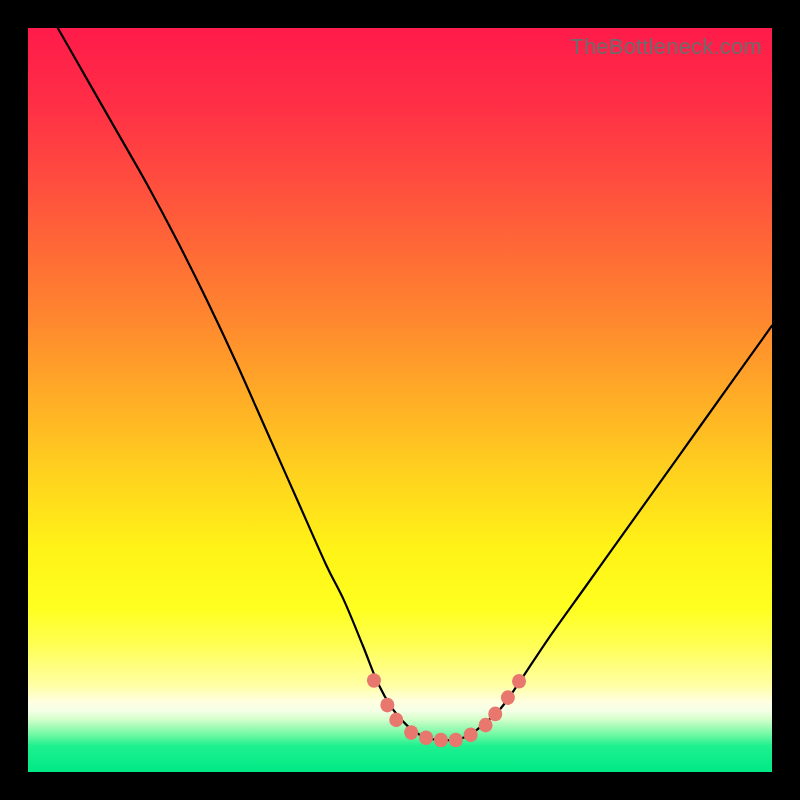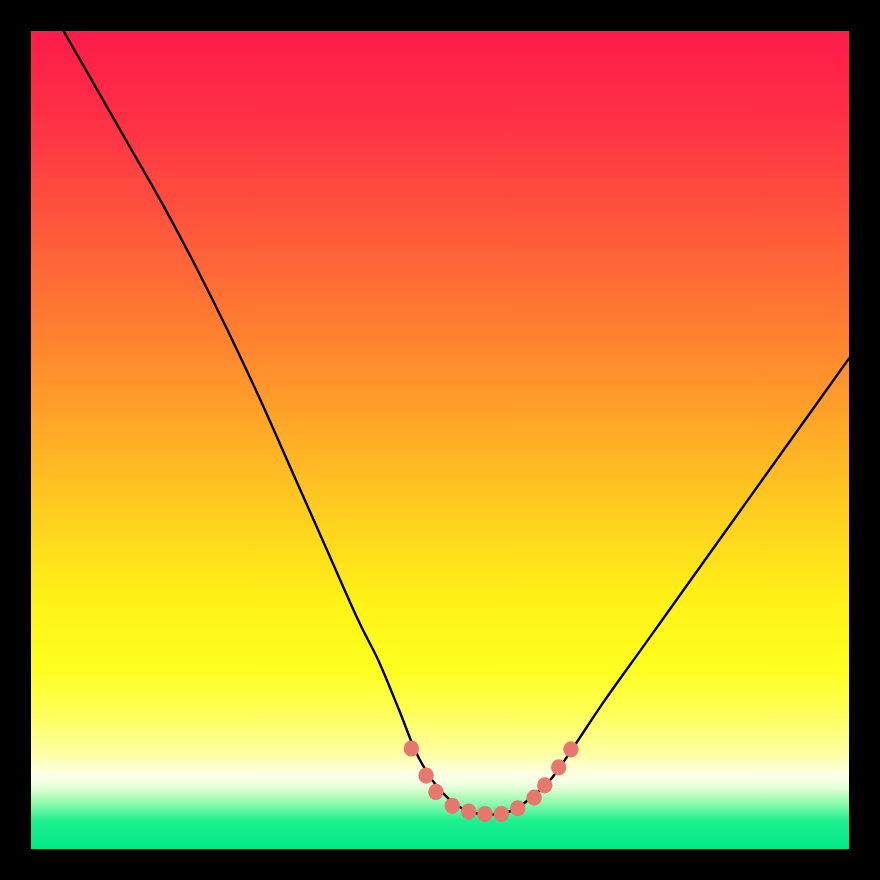--- a/index.html
+++ b/index.html
@@ -68,20 +68,21 @@
             <stop offset="91.8%" stop-color="#f4ffe6"></stop>
             <stop offset="92.80000000000001%" stop-color="#d8ffce"></stop>
             <stop offset="94.8%" stop-color="#79f9a6"></stop>
             <stop offset="96.5%" stop-color="#1ef08f"></stop>
             <stop offset="100%" stop-color="#00e985"></stop>
           </linearGradient>
       </defs>
       <rect x="0" y="0" width="744" height="744" fill="url(#bg-grad)"></rect>
     </svg>
 
+    <div class="watermark">TheBottleneck.com</div>
 
     <svg class="curve" viewBox="0 0 744 744" preserveAspectRatio="none">
       <path id="curve-path" fill="none" stroke-width="2.2" stroke-linecap="round" stroke-linejoin="round" d="M 29.76 0.00 C 34.72 8.68, 49.60 34.72, 59.52 52.08 C 69.44 69.44, 79.36 86.80, 89.28 104.16 C 99.20 121.52, 109.12 138.26, 119.04 156.24 C 128.96 174.22, 138.88 192.82, 148.80 212.04 C 158.72 231.26, 168.64 251.10, 178.56 271.56 C 188.48 292.02, 198.40 313.10, 208.32 334.80 C 218.24 356.50, 228.16 379.44, 238.08 401.76 C 248.00 424.08, 257.92 446.40, 267.84 468.72 C 277.76 491.04, 289.54 518.32, 297.60 535.68 C 305.66 553.04, 310.00 559.24, 316.20 572.88 C 322.40 586.52, 329.22 603.88, 334.80 617.52 C 340.38 631.16, 344.72 644.18, 349.68 654.72 C 354.64 665.26, 359.60 673.57, 364.56 680.76 C 369.52 687.95, 374.48 693.28, 379.44 697.87 C 384.40 702.46, 389.36 705.93, 394.32 708.29 C 399.28 710.64, 404.24 711.39, 409.20 712.01 C 414.16 712.63, 419.12 712.63, 424.08 712.01 C 429.04 711.39, 434.00 710.64, 438.96 708.29 C 443.92 705.93, 448.26 702.46, 453.84 697.87 C 459.42 693.28, 466.24 687.95, 472.44 680.76 C 478.64 673.57, 482.98 666.50, 491.04 654.72 C 499.10 642.94, 509.64 626.20, 520.80 610.08 C 531.96 593.96, 545.60 575.36, 558.00 558.00 C 570.40 540.64, 582.80 523.28, 595.20 505.92 C 607.60 488.56, 620.00 471.20, 632.40 453.84 C 644.80 436.48, 657.20 419.12, 669.60 401.76 C 682.00 384.40, 694.40 367.04, 706.80 349.68 C 719.20 332.32, 737.80 306.28, 744.00 297.60" stroke="#000000"></path>
       <g id="markers-group">
           <ellipse cx="345.96" cy="652.49" rx="7" ry="7.3500000000000005" fill="#e8776d" stroke="#d45b52" stroke-width="0"></ellipse>
           <ellipse cx="359.35" cy="677.04" rx="7" ry="7.3500000000000005" fill="#e8776d" stroke="#d45b52" stroke-width="0"></ellipse>
           <ellipse cx="368.28" cy="691.92" rx="7" ry="7.3500000000000005" fill="#e8776d" stroke="#d45b52" stroke-width="0"></ellipse>
           <ellipse cx="383.16" cy="704.57" rx="7" ry="7.3500000000000005" fill="#e8776d" stroke="#d45b52" stroke-width="0"></ellipse>
           <ellipse cx="398.04" cy="709.78" rx="7" ry="7.3500000000000005" fill="#e8776d" stroke="#d45b52" stroke-width="0"></ellipse>
           <ellipse cx="412.92" cy="712.01" rx="7" ry="7.3500000000000005" fill="#e8776d" stroke="#d45b52" stroke-width="0"></ellipse>

